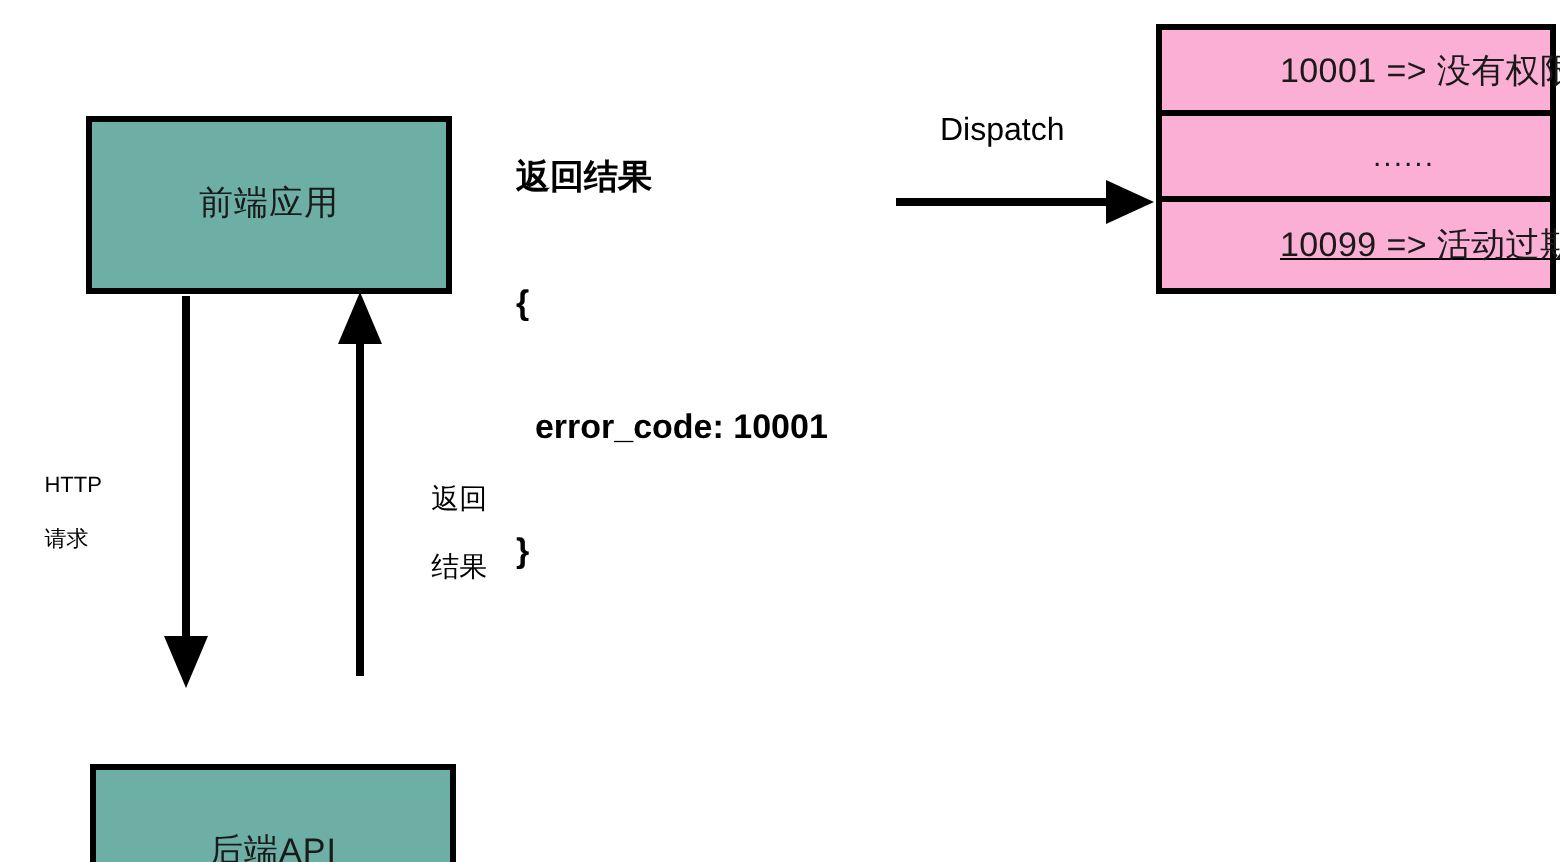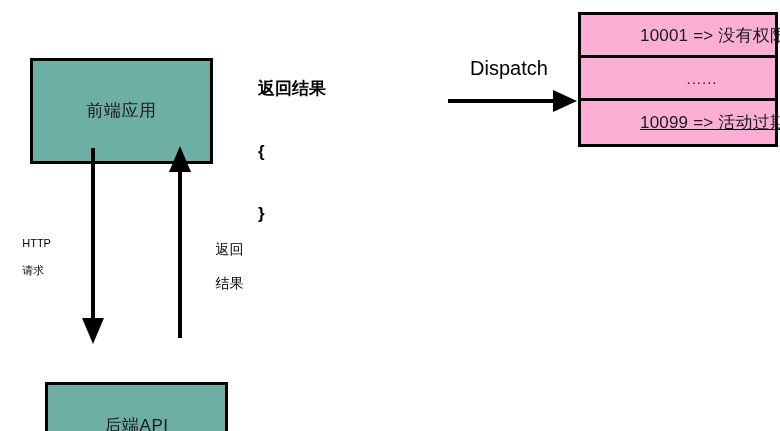--- a/index.html
+++ b/index.html
@@ -33,24 +33,24 @@
     justify-content: center;
   }
   .proc-box .proc-label {
     font-size: 17px;
     line-height: 1.2;
     color: #1a1a1a;
     letter-spacing: 0.5px;
     white-space: nowrap;
   }
   #box-frontend {
-    left: 30px;
+    left: 43px;
     top: 58px;
     width: 183px;
-    height: 106px;
+    height: 89px;
   }
   #box-backend {
     left: 45px;
     top: 338px;
     width: 183px;
     height: 89px;
     margin-top: 44px;
   }
 
   
@@ -87,21 +87,21 @@
     font-size: 17px;
   }
   #label-result-block .ln {
     display: block;
     white-space: pre;
     font-weight: bold;
   }
   #label-dispatch {
     left: 470px;
     top: 56px;
-    font-size: 20px;
+    font-size: 16px;
   }
 
   
   #error-table {
     position: absolute;
     left: 578px;
     top: 12px;
     width: 200px;
     box-sizing: border-box;
     border: 3px solid #000000;
@@ -173,20 +173,21 @@
   </div>
 
   <div class="txt" id="label-return-side">
     <span class="ln">返回</span><br>
     <span class="ln">结果</span>
   </div>
 
   <div class="txt" id="label-result-block">
     <span class="ln">返回结果</span>
     <span class="ln">{</span>
+    <span class="ln">  error_code: 10001</span>
     <span class="ln">}</span>
   </div>
 
   <div class="txt" id="label-dispatch">Dispatch</div>
 
   <div id="error-table">
     <div class="err-row">
       <span class="err-text">10001 =&gt; 没有权限</span>
     </div>
     <div class="err-row ellipsis">

